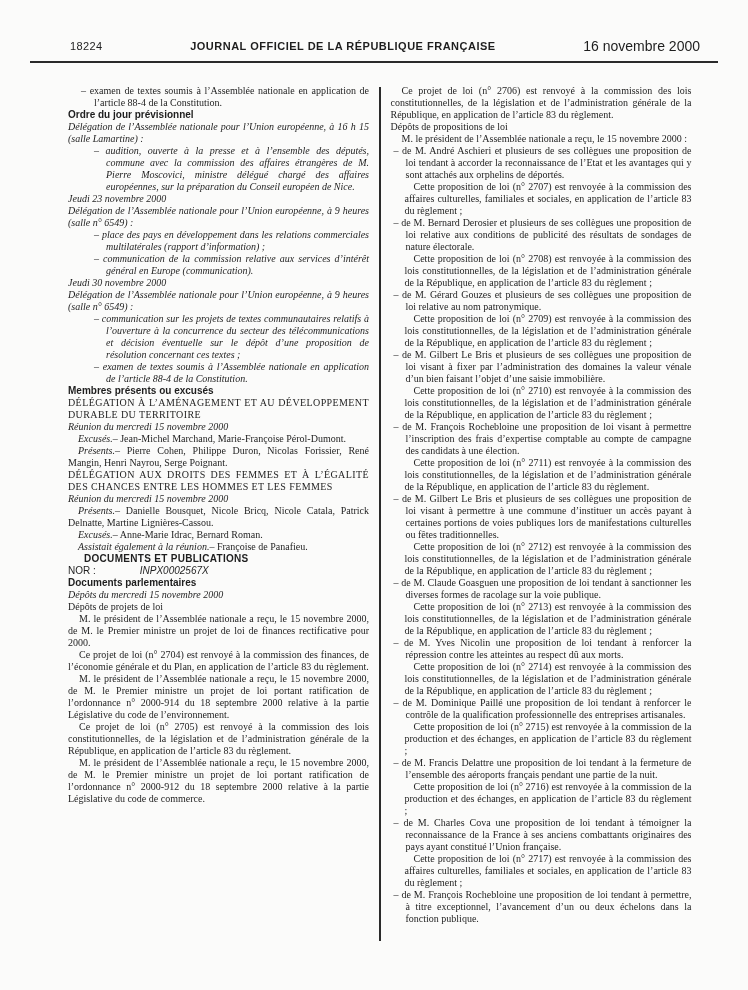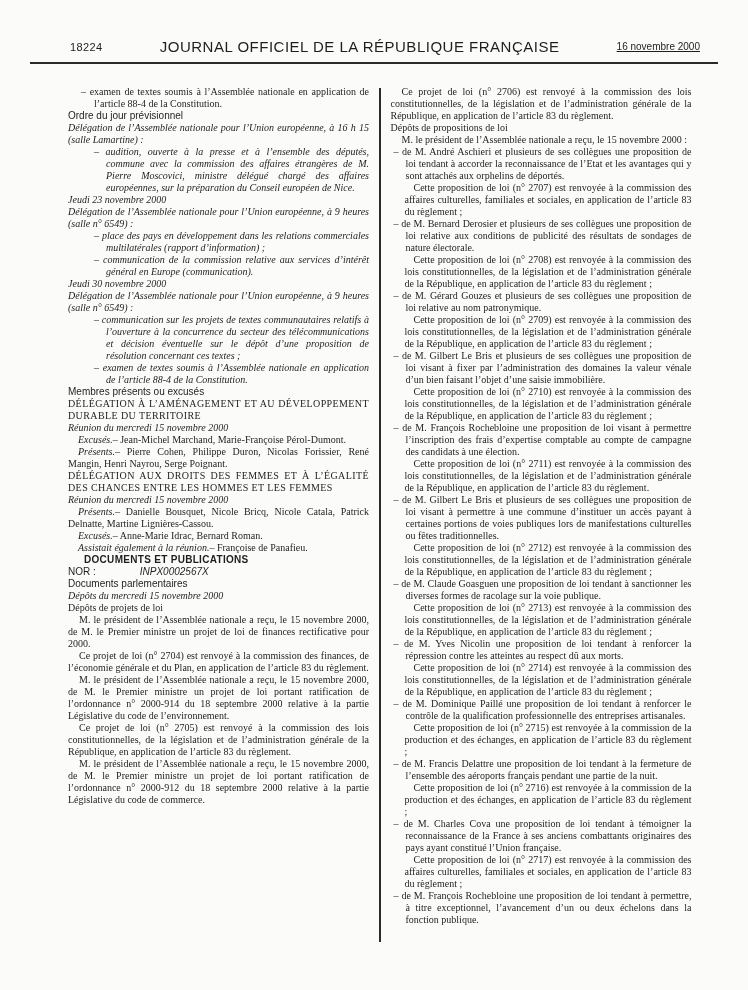--- a/index.html
+++ b/index.html
@@ -11,38 +11,38 @@
     position: relative; width: 748px; height: 990px;
     background: #fbfbfa; color: #1e1e1e;
     font-family: "Liberation Serif", serif;
   }
   .header {
     display: flex; justify-content: space-between; align-items: center;
     padding: 38px 48px 0 70px;
     font-family: "Liberation Sans", sans-serif;
   }
   .header .pn { font-size: 11px; letter-spacing: 0.4px; }
-  .header .jt { font-size: 15px; font-weight: normal; letter-spacing: 0.5px; }
-  .header .dt { font-size: 10px; text-decoration: underline; }
+  .header .jt { font-size: 11px; font-weight: bold; letter-spacing: 0.5px; }
+  .header .dt { font-size: 14px; }
   .rule { height: 2px; background: #2a2a2a; margin: 7px 30px 0 30px; }
   .columns { display: flex; padding: 22px 0 0 68px; }
   .col { width: 301px; }
   .divider {
     width: 1.5px; background: #2b2b2b; height: 854px;
     align-self: flex-start; margin: 2px 10px 0 10px;
   }
   .col p, .col div {
     margin: 0; font-size: 10px; line-height: 12px; text-align: justify;
   }
   
   .b-li1 { padding-left: 26px; text-indent: -13px; }
   .b-li2i { padding-left: 38px; text-indent: -12px; font-style: italic; }
   .b-pi { font-style: italic; }
   .b-h-sans { text-align: center; font-family: "Liberation Sans", sans-serif;
-              font-weight: normal; font-size: 10.5px; margin: 12px 0 10px; }
+              font-weight: bold; font-size: 10.5px; margin: 12px 0 10px; }
   .b-h-date { text-align: center; font-style: italic; margin: 8px 0 7px; }
   .b-h-caps { text-align: center; font-size: 9.8px; letter-spacing: 0.4px; margin: 10px 0 8px; }
   .b-h-major { text-align: center; font-family: "Liberation Sans", sans-serif;
                font-weight: bold; font-size: 11px; letter-spacing: 0.3px; margin: 18px 0 10px; padding-left: 16px; }
   .b-h-serif { text-align: center; margin: 8px 0 7px; }
   .b-nor { text-align: center; font-family: "Liberation Sans", sans-serif;
            font-size: 8.3px; margin: 8px 0 6px; }
   .b-nor .nor-value { font-style: italic; margin-left: 44px; }
   .b-lead { margin: 2px 0 0; text-indent: 10px; }
   .b-lead .lead-txt { font-style: italic; }

